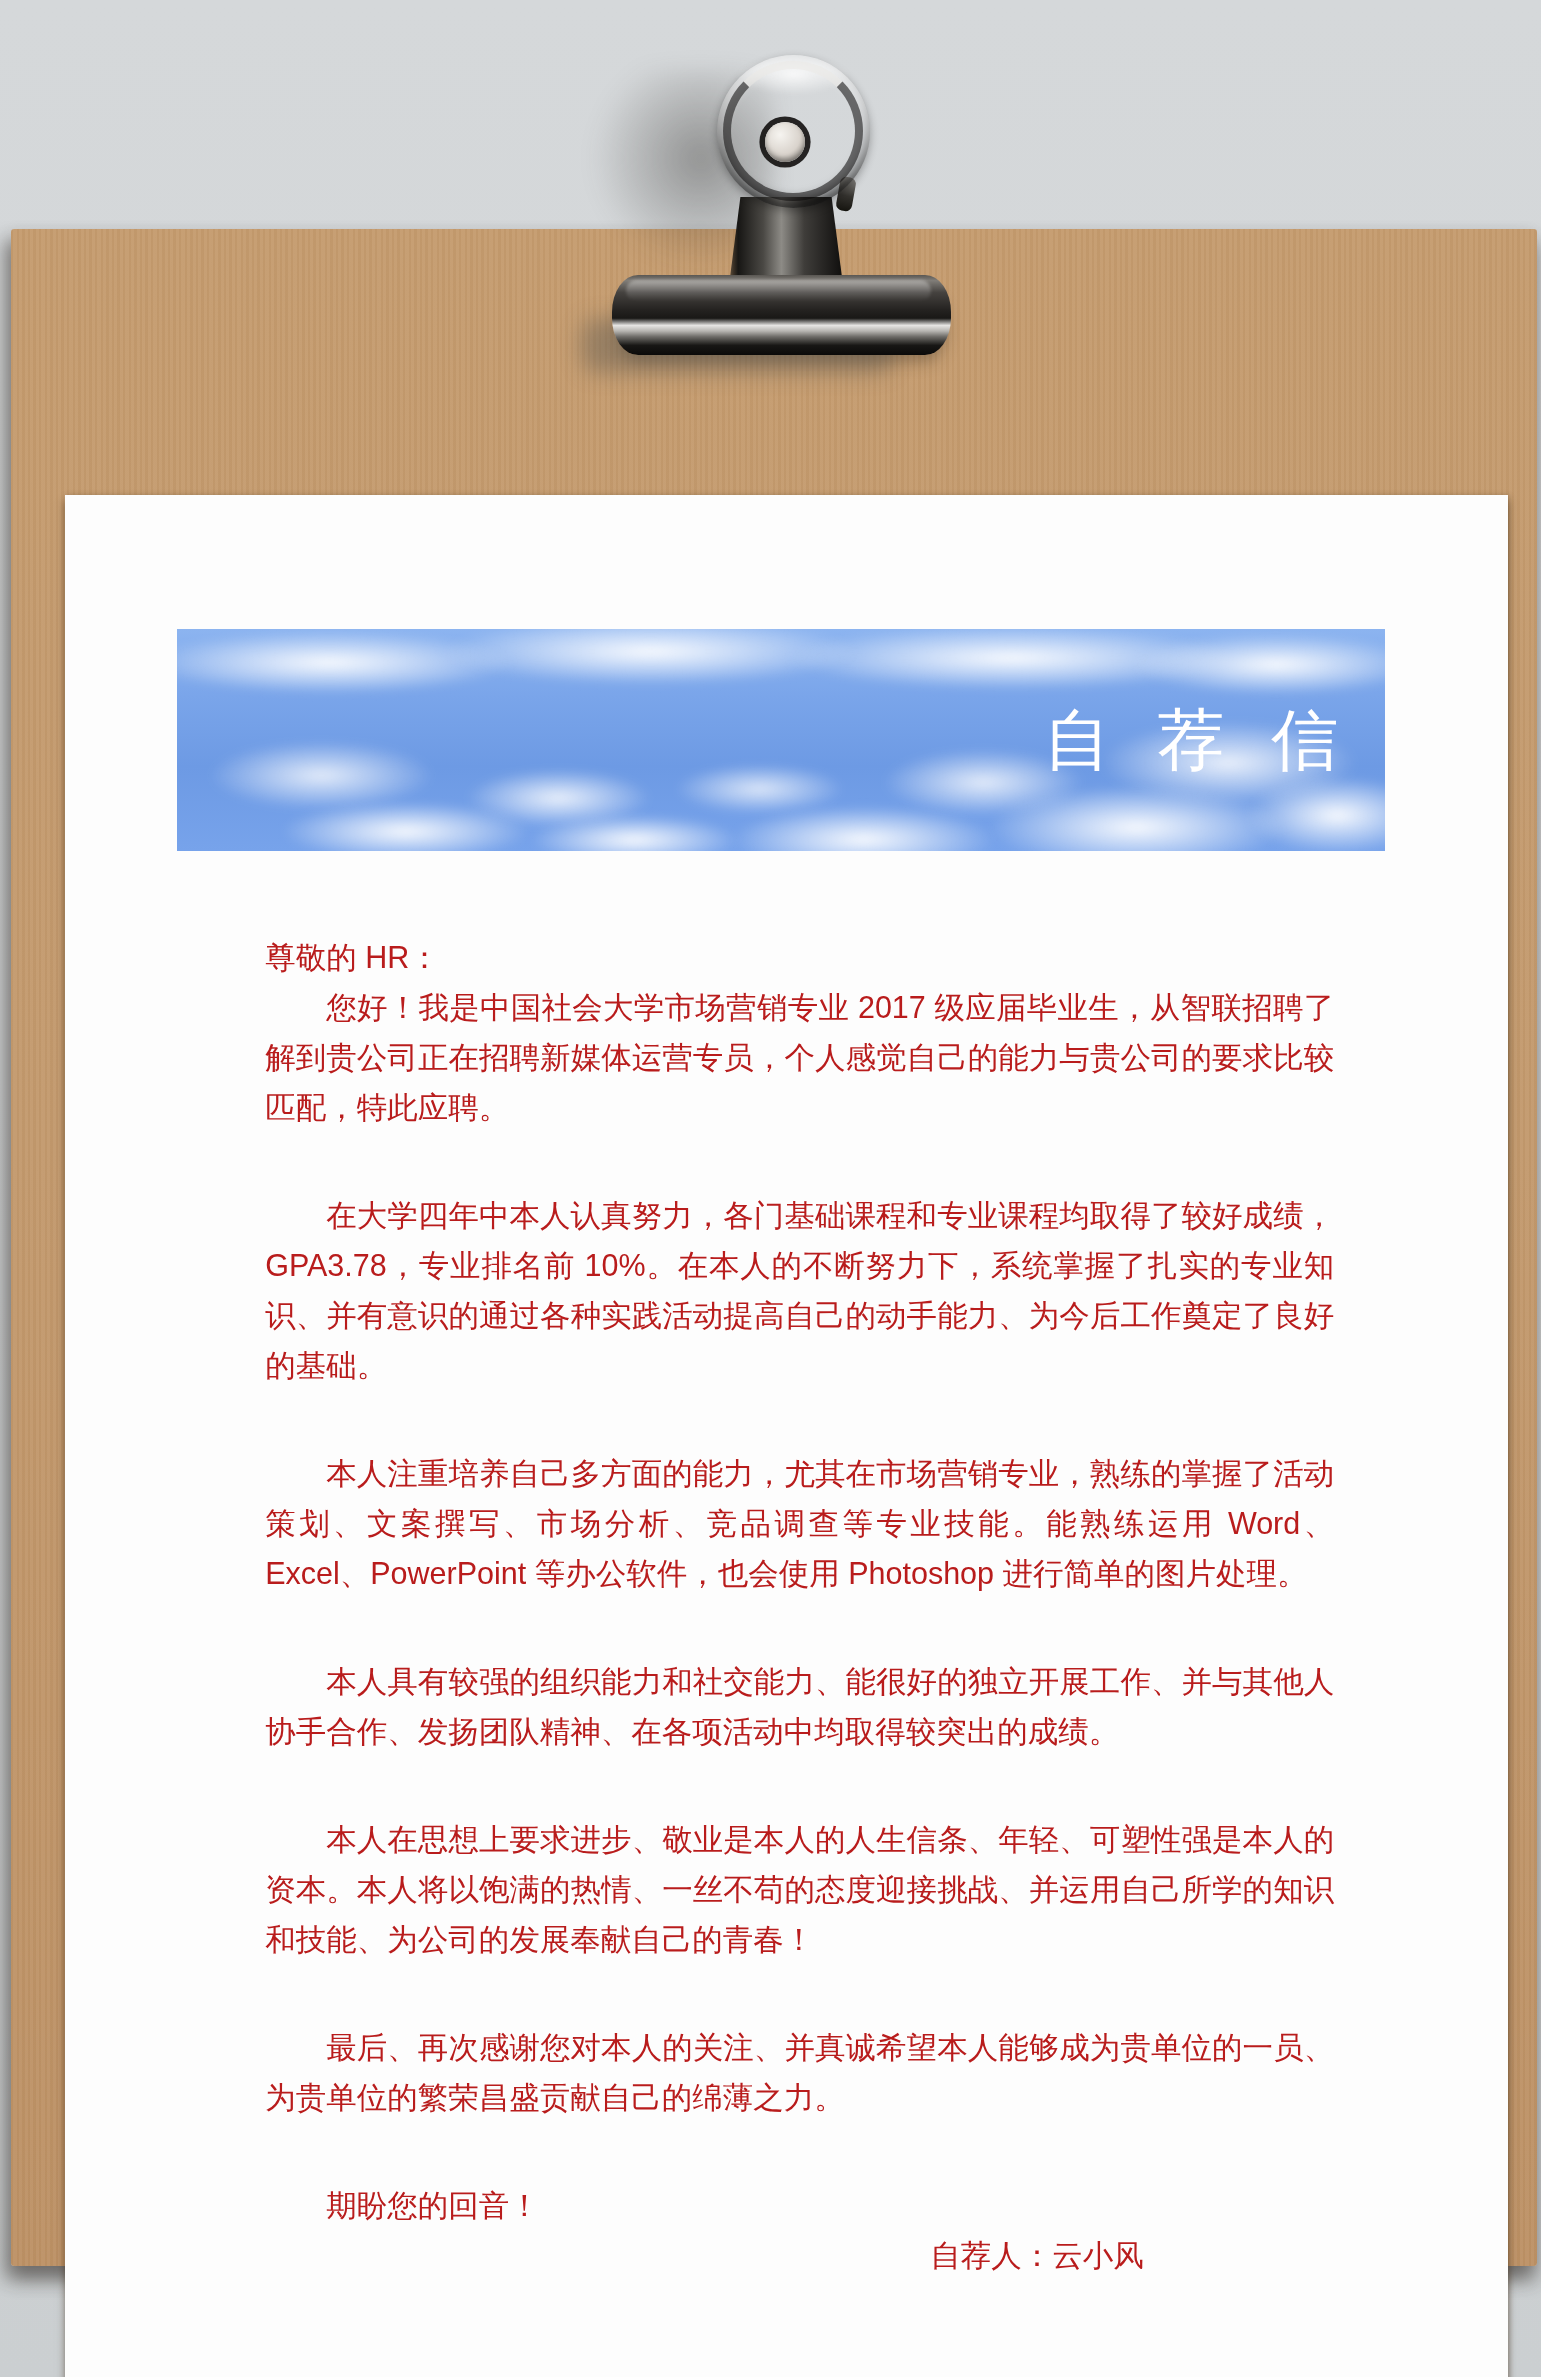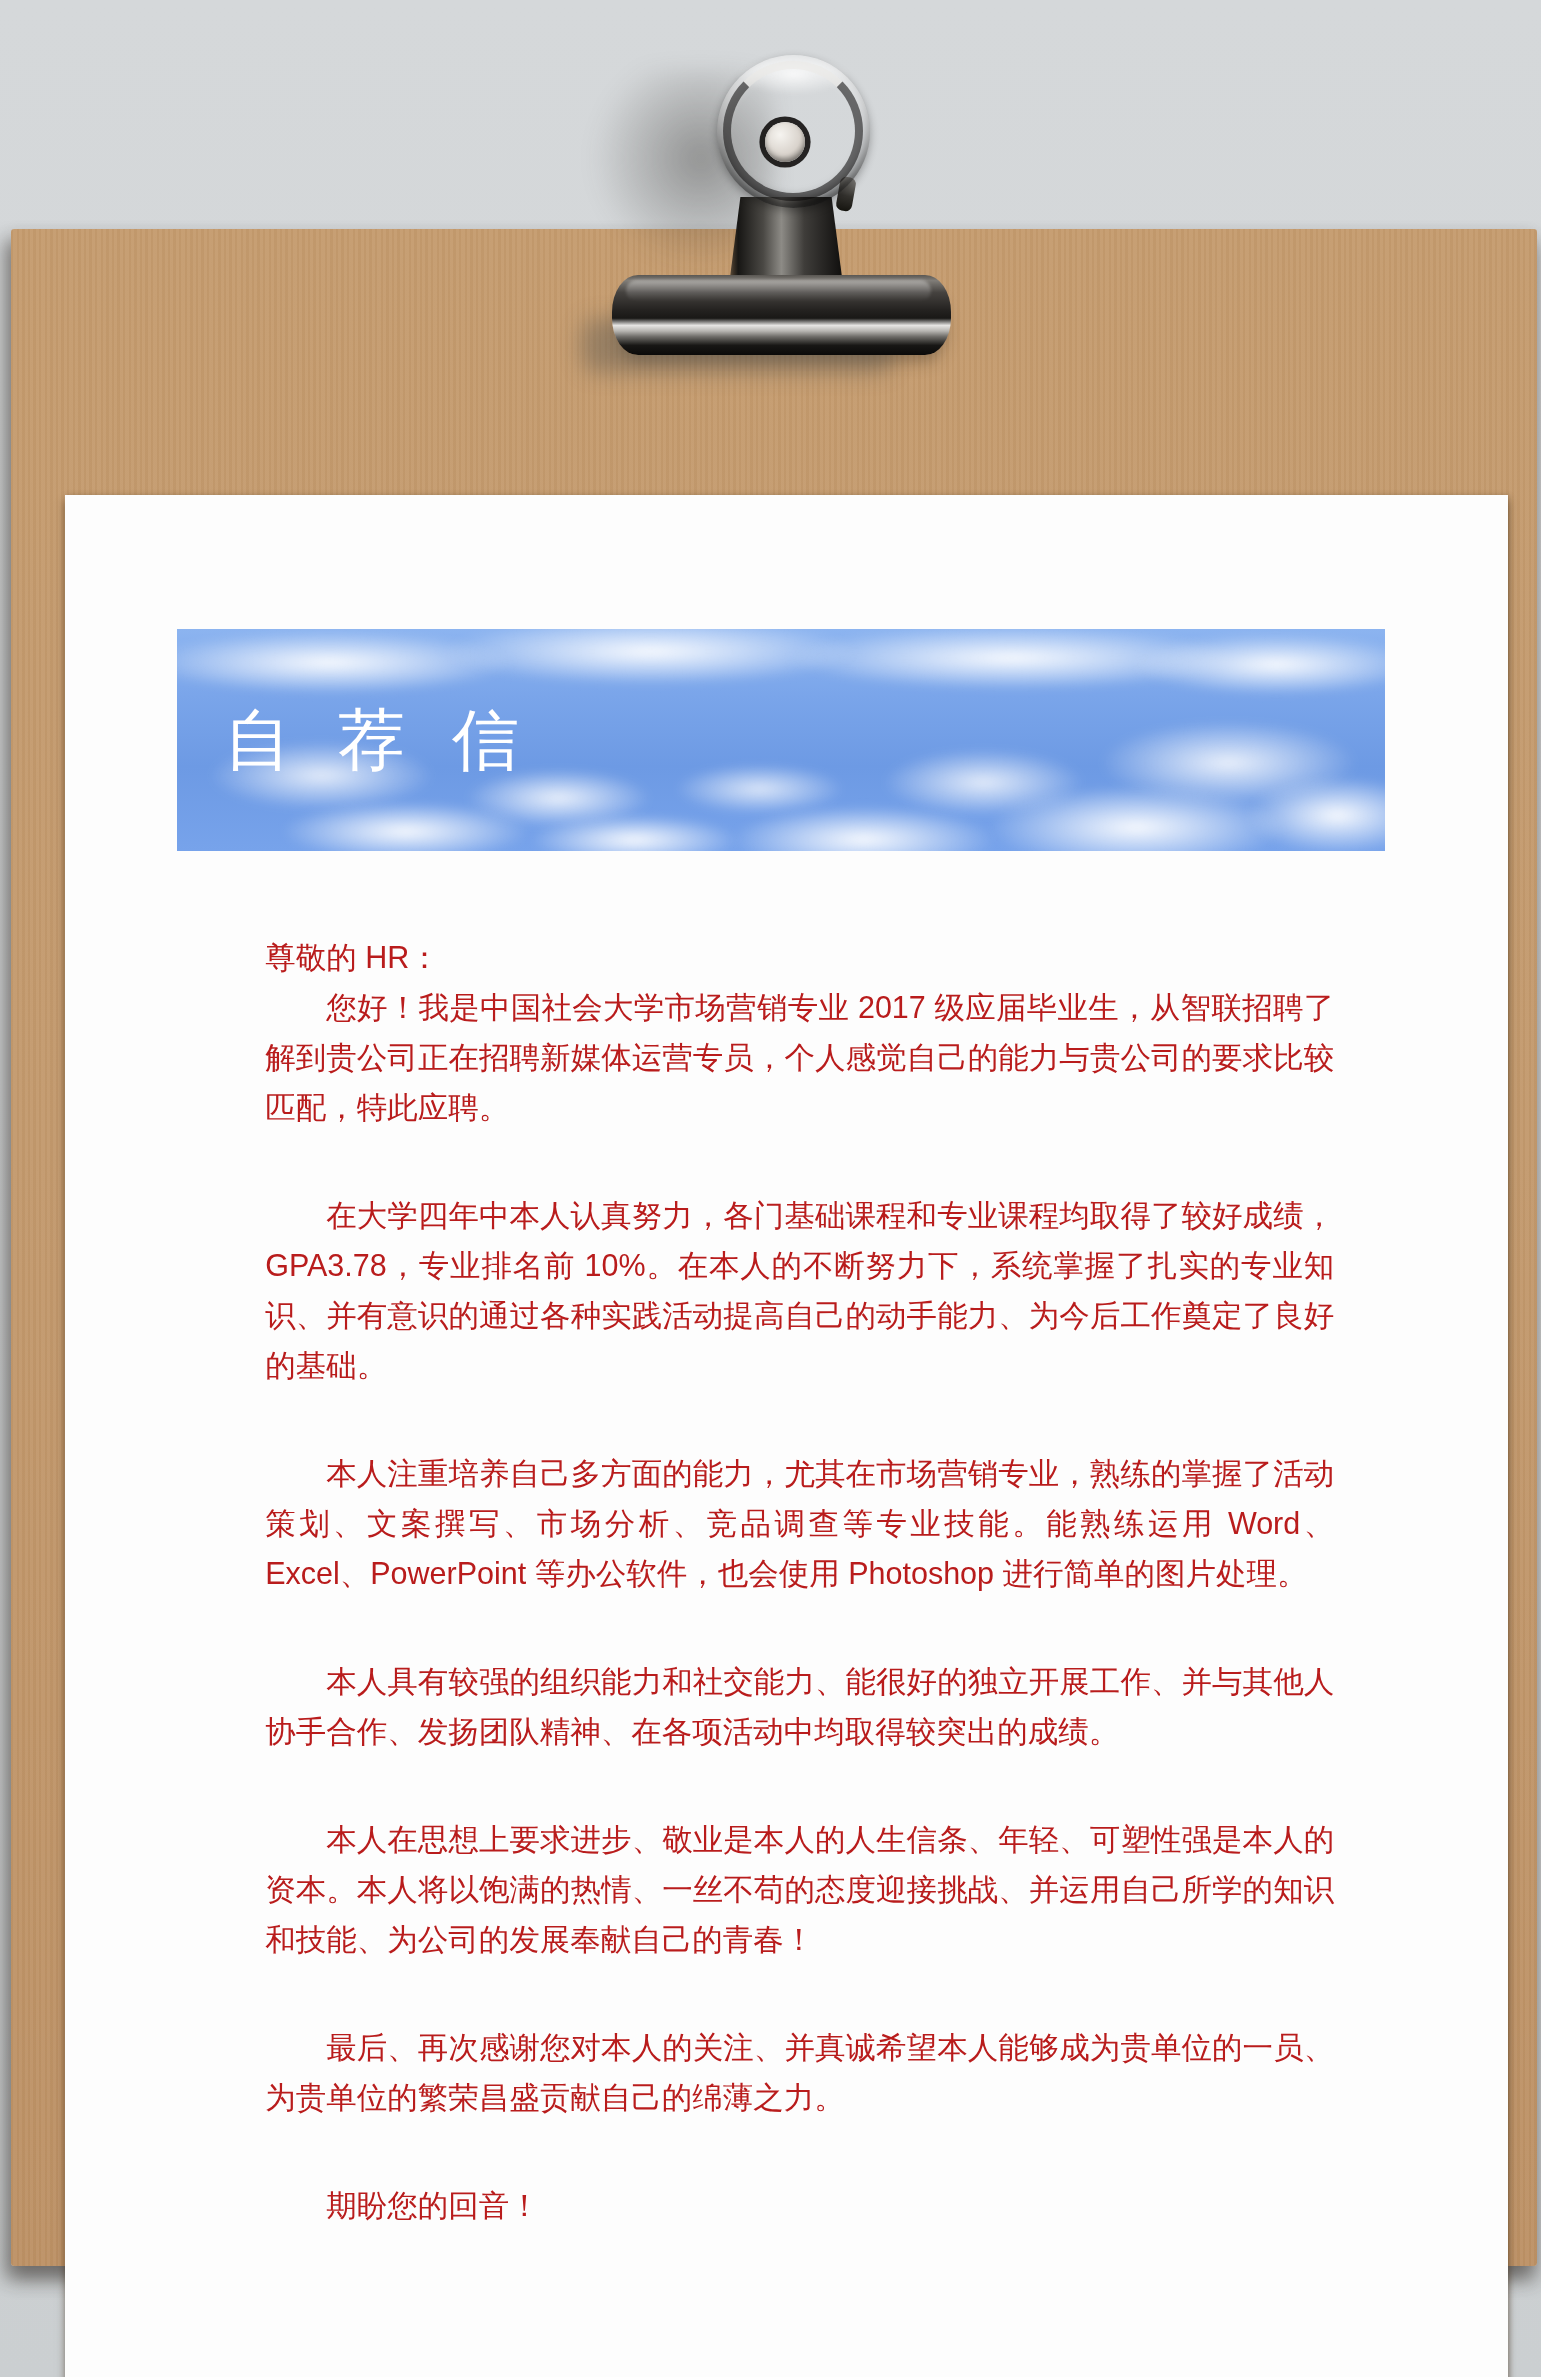--- a/index.html
+++ b/index.html
@@ -17,21 +17,21 @@
   .paper{position:absolute;left:54px;top:266px;width:1443px;height:1898px;
          background:#fdfdfd;
          box-shadow:0 5.6px 8px rgba(55,35,15,0.5),2.4px 0 4.8px rgba(80,60,40,0.25);}
   
   .banner{position:absolute;left:112px;top:134px;width:1208px;height:222px;overflow:hidden;
           background:linear-gradient(180deg,#8cb4f0 0%,#7aa5ea 30%,#6d9ae4 62%,#77a3eb 100%);}
   .cloud{position:absolute;border-radius:50%;
          background:radial-gradient(closest-side,rgba(255,255,255,0.95),rgba(255,255,255,0));
          filter:blur(4.8px);}
   .banner-title{position:relative;z-index:3;width:100%;height:222px;line-height:222px;
-          text-align:left;font-size:67px;font-weight:200;
+          text-align:right;font-size:67px;font-weight:200;
           letter-spacing:0.70em;text-indent:0.70em;white-space:nowrap;}
   
   .letter{position:absolute;left:200px;top:437px;width:1069px;
           font-size:30.5px;line-height:50px;color:#b91c1c;text-align:justify;}
   .letter p{margin:0;}
   .letter p.indent{text-indent:2em;}
   .letter p.gap{margin-top:58px;}
   .signature{margin-top:48px;text-align:left;padding-left:665px;text-indent:0;}
   
   .clip-shadow{position:absolute;left:590px;top:68px;width:185px;height:201px;
@@ -85,20 +85,21 @@
         <div class="cloud" style="left:554px;top:177px;width:265px;height:67px;"></div>
         <div class="cloud" style="left:811px;top:157px;width:297px;height:83px;"></div>
         <div class="cloud" style="left:1068px;top:148px;width:185px;height:77px;"></div>
         <div class="banner-title" style="color:#ffffff;">自荐信</div>
       </div>
 
       <div class="letter">
         <p class="salutation">尊敬的 HR：</p>
         <span><p class="indent">您好！我是中国社会大学市场营销专业 2017 级应届毕业生，从智联招聘了解到贵公司正在招聘新媒体运营专员，个人感觉自己的能力与贵公司的要求比较匹配，特此应聘。</p><p class="indent gap">在大学四年中本人认真努力，各门基础课程和专业课程均取得了较好成绩，GPA3.78，专业排名前 10%。在本人的不断努力下，系统掌握了扎实的专业知识、并有意识的通过各种实践活动提高自己的动手能力、为今后工作奠定了良好的基础。</p><p class="indent gap">本人注重培养自己多方面的能力，尤其在市场营销专业，熟练的掌握了活动策划、文案撰写、市场分析、竞品调查等专业技能。能熟练运用 Word、Excel、PowerPoint 等办公软件，也会使用 Photoshop 进行简单的图片处理。</p><p class="indent gap">本人具有较强的组织能力和社交能力、能很好的独立开展工作、并与其他人协手合作、发扬团队精神、在各项活动中均取得较突出的成绩。</p><p class="indent gap">本人在思想上要求进步、敬业是本人的人生信条、年轻、可塑性强是本人的资本。本人将以饱满的热情、一丝不苟的态度迎接挑战、并运用自己所学的知识和技能、为公司的发展奉献自己的青春！</p><p class="indent gap">最后、再次感谢您对本人的关注、并真诚希望本人能够成为贵单位的一员、为贵单位的繁荣昌盛贡献自己的绵薄之力。</p></span>
         <p class="indent gap">期盼您的回音！</p>
+        <p class="signature">自荐人：云小风</p>
       </div>
 
     </div>
   </div>
 
   <div class="clip-shadow"></div>
   <div class="clip-neck"></div>
   <div class="clip-latch"></div>
   <div class="clip-bar"></div>
   <div class="clip-coil">

